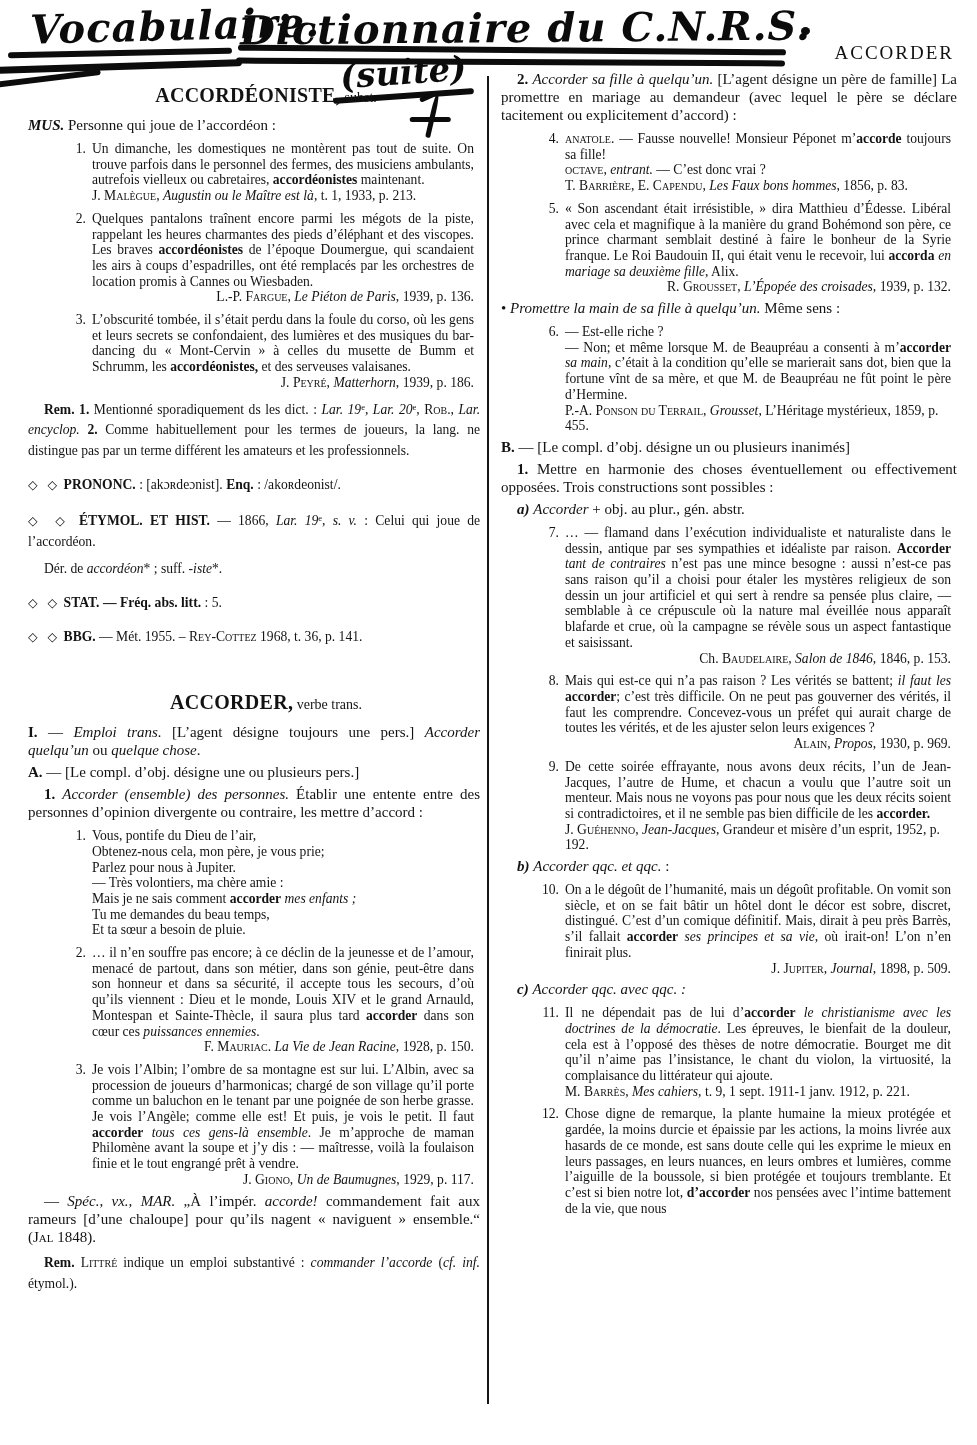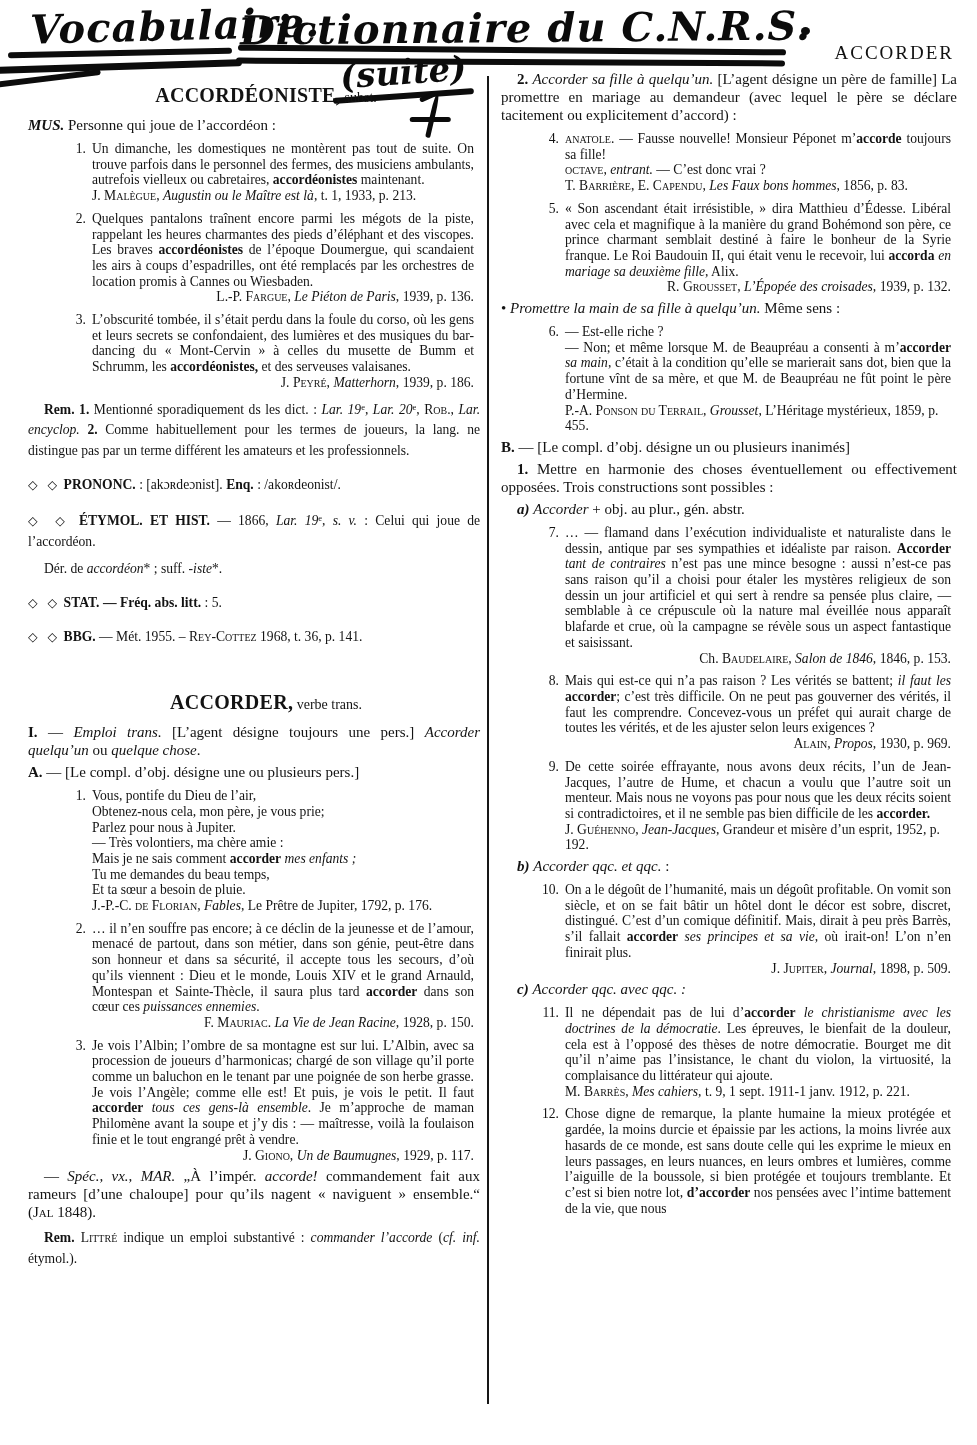--- a/index.html
+++ b/index.html
@@ -94,22 +94,22 @@
       <div class="blk src">J. <span class="ssc">Peyré</span>, <span class="si">Matterhorn</span>, 1939, p. 186.</div>
       <div class="blk rem"><span class="sb">Rem. 1.</span> Mentionné sporadiquement ds les dict. : <span class="si">Lar. 19</span><span class="ssup">e</span>, <span class="si">Lar. 20</span><span class="ssup">e</span>, <span class="ssc">Rob.</span>, <span class="si">Lar. encyclop.</span>  <span class="sb">2.</span> Comme habituellement pour les termes de joueurs, la lang. ne distingue pas par un terme différent les amateurs et les professionnels.</div>
       <div class="blk dia"><span class="sdia">◇ ◇</span>  <span class="sb">PRONONC.</span> : [akɔʀdeɔnist]. <span class="sb">Enq.</span> : /akoʀdeonist/.</div>
       <div class="blk dia"><span class="sdia">◇ ◇</span>  <span class="sb">ÉTYMOL. ET HIST.</span> — 1866, <span class="si">Lar. 19</span><span class="ssup">e</span>, <span class="si">s. v.</span> : Celui qui joue de l’accordéon.</div>
       <div class="blk rem">Dér. de <span class="si">accordéon</span>* ; suff. <span class="si">-iste</span>*.</div>
       <div class="blk dia"><span class="sdia">◇ ◇</span>  <span class="sb">STAT. — Fréq. abs. litt.</span> : 5.</div>
       <div class="blk dia"><span class="sdia">◇ ◇</span>  <span class="sb">BBG.</span> — Mét. 1955. – <span class="ssc">Rey-Cottez</span> 1968, t. 36, p. 141.</div>
       <div class="blk entry"><span class="sb">ACCORDER,</span> verbe trans.</div>
       <div class="blk para0"><span class="sb">I.</span> — <span class="si">Emploi trans.</span> [L’agent désigne toujours une pers.] <span class="si">Accorder quelqu’un</span> ou <span class="si">quelque chose</span>.</div>
       <div class="blk para0"><span class="sb">A.</span> — [Le compl. d’obj. désigne une ou plusieurs pers.]</div>
+      <div class="blk para"><span class="sb">1.</span> <span class="si">Accorder (ensemble) des personnes.</span>  Établir une entente entre des personnes d’opinion divergente ou contraire, les mettre d’accord :</div>
       <div class="blk quotep"><span class="qnum">1.</span>Vous, pontife du Dieu de l’air,<br>Obtenez-nous cela, mon père, je vous prie;<br>Parlez pour nous à Jupiter.<br>— Très volontiers, ma chère amie :<br>Mais je ne sais comment <span class="sb">accorder</span> <span class="si">mes enfants ;</span><br>Tu me demandes du beau temps,<br>Et ta sœur a besoin de pluie.</div>
-      <div class="blk srcl">J.-P.-C. <span class="ssc">de Florian</span>, <span class="si">Fables</span>, Le Prêtre de Jupiter, 1792, p. 176.</div>
       <div class="blk quote"><span class="qnum">2.</span>… il n’en souffre pas encore; à ce déclin de la jeunesse et de l’amour, menacé de partout, dans son métier, dans son génie, peut-être dans son honneur et dans sa sécurité, il accepte tous les secours, d’où qu’ils viennent : Dieu et le monde, Louis XIV et le grand Arnauld, Montespan et Sainte-Thècle, il saura plus tard <span class="sb">accorder</span> dans son cœur ces <span class="si">puissances ennemies</span>.</div>
       <div class="blk src">F. <span class="ssc">Mauriac</span>. <span class="si">La Vie de Jean Racine</span>, 1928, p. 150.</div>
       <div class="blk quote"><span class="qnum">3.</span>Je vois l’Albin; l’ombre de sa montagne est sur lui. L’Albin, avec sa procession de joueurs d’harmonicas; chargé de son village qu’il porte comme un baluchon en le tenant par une poignée de son herbe grasse. Je vois l’Angèle; comme elle est! Et puis, je vois le petit. Il faut <span class="sb">accorder</span> <span class="si">tous ces gens-là ensemble</span>. Je m’approche de maman Philomène avant la soupe et j’y dis : — maîtresse, voilà la foulaison finie et le tout engrangé prêt à vendre.</div>
       <div class="blk src">J. <span class="ssc">Giono</span>, <span class="si">Un de Baumugnes</span>, 1929, p. 117.</div>
       <div class="blk para">— <span class="si">Spéc., vx., MAR.</span>  „À l’impér. <span class="si">accorde!</span> commandement fait aux rameurs [d’une chaloupe] pour qu’ils nagent « naviguent » ensemble.“ (<span class="ssc">Jal</span> 1848).</div>
       <div class="blk rem"><span class="sb">Rem.</span> <span class="ssc">Littré</span> indique un emploi substantivé : <span class="si">commander l’accorde</span> (<span class="si">cf. inf.</span> étymol.).</div>
     </div>
   <div class="col colR">
       <div class="blk para"><span class="sb">2.</span> <span class="si">Accorder sa fille à quelqu’un.</span> [L’agent désigne un père de famille] La promettre en mariage au demandeur (avec lequel le père se déclare tacitement ou explicitement d’accord) :</div>
       <div class="blk quote"><span class="qnum">4.</span><span class="ssc">anatole</span>. — Fausse nouvelle! Monsieur Péponet m’<span class="sb">accorde</span> toujours sa fille!<br><span class="ssc">octave</span>, <span class="si">entrant.</span> — C’est donc vrai ?</div>

